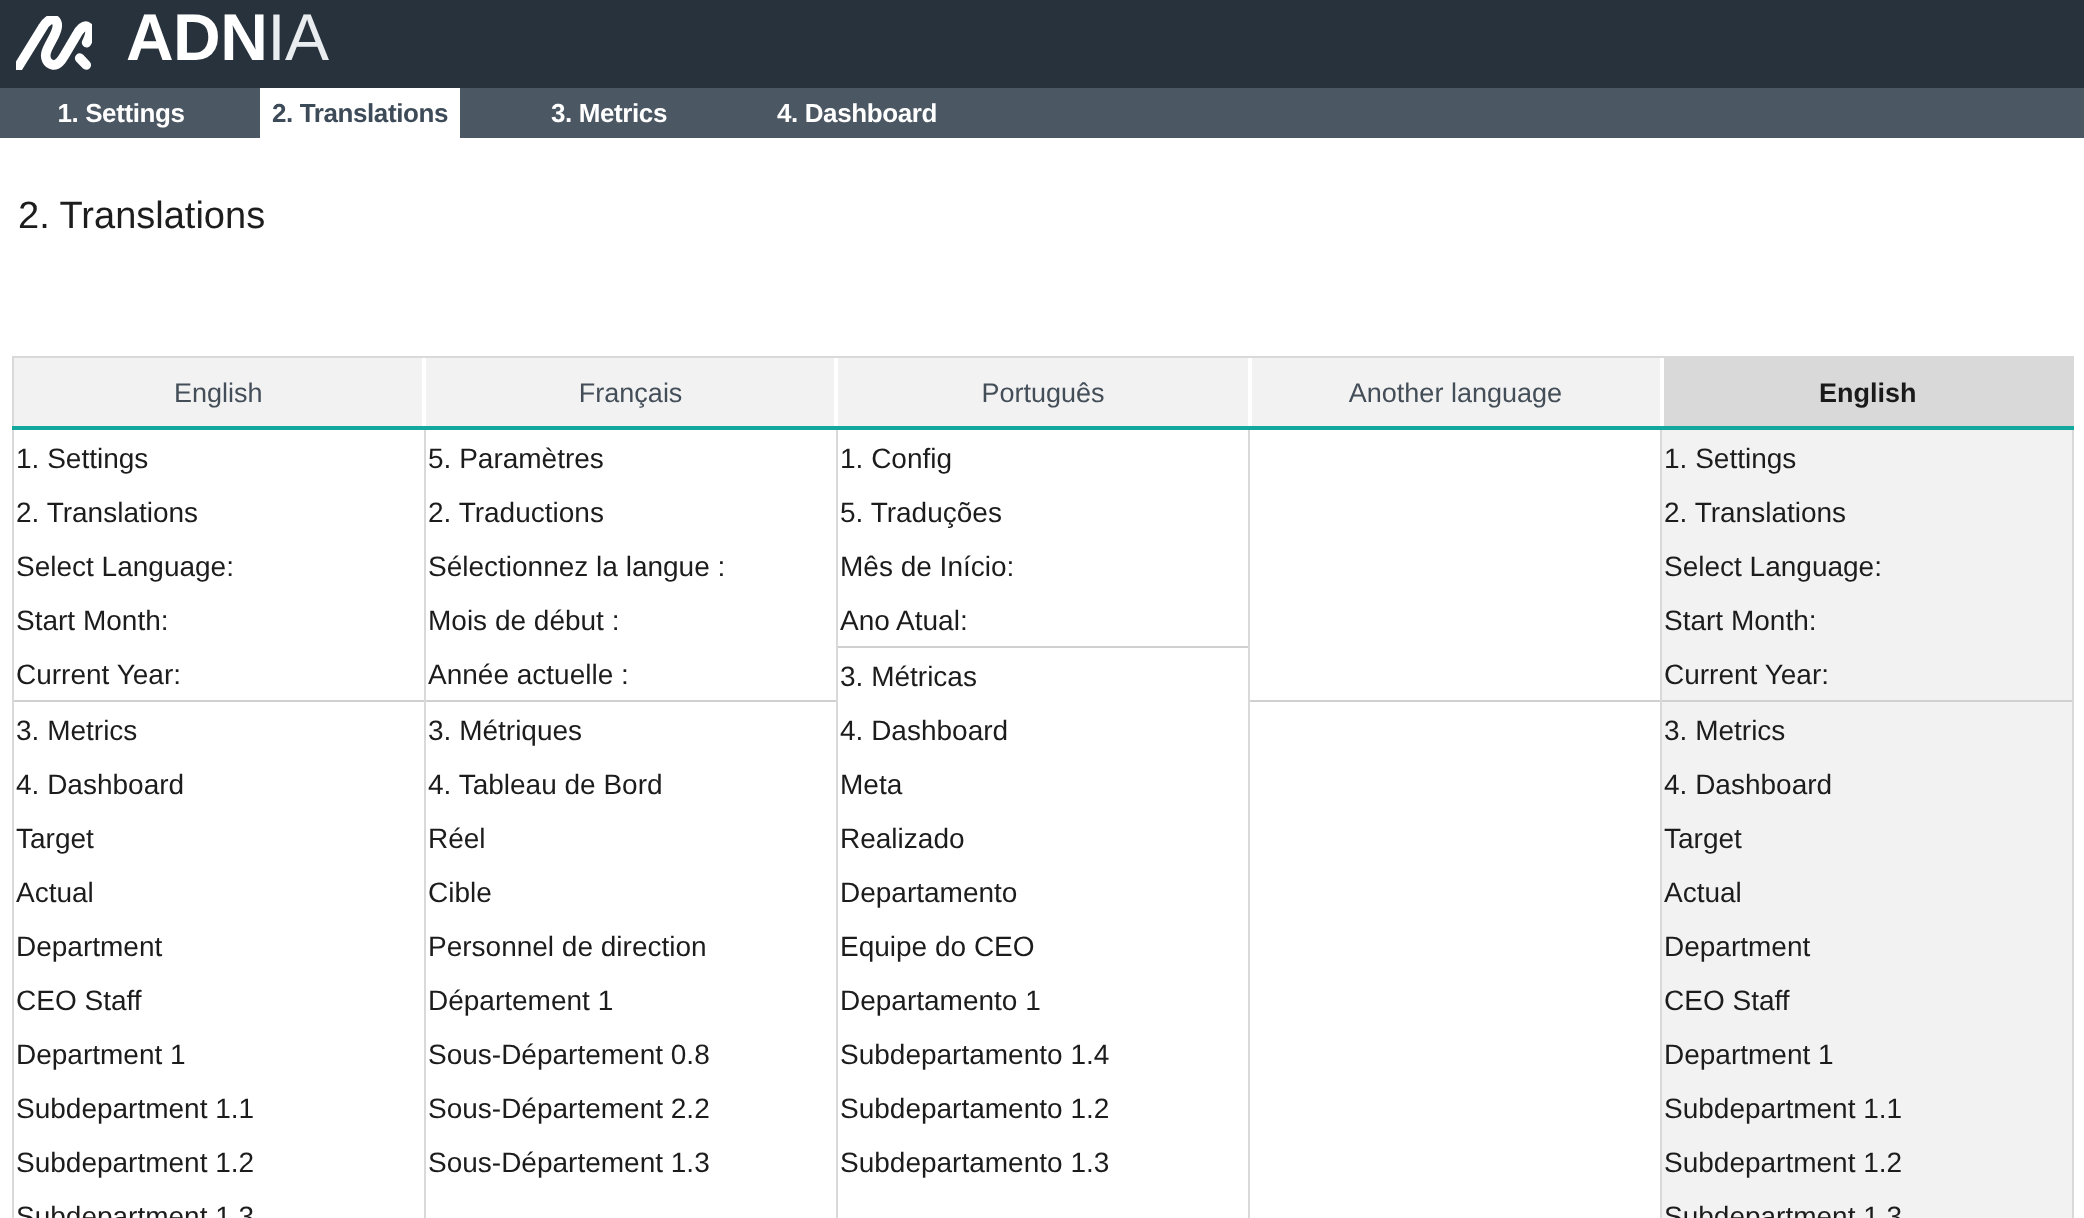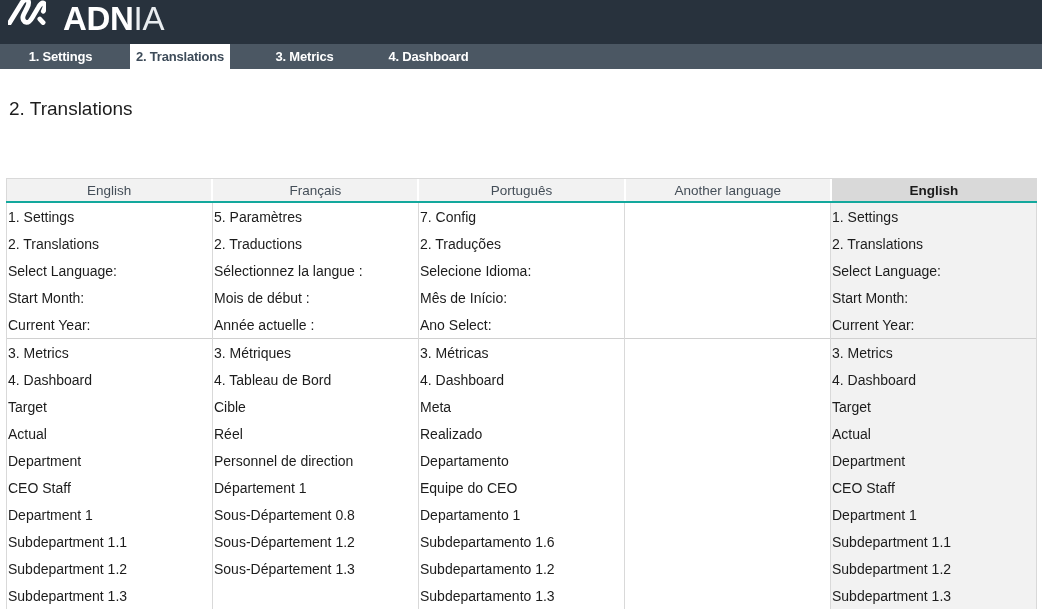--- a/index.html
+++ b/index.html
@@ -6,21 +6,21 @@
   html, body { width: 1042px; height: 609px; overflow: hidden; background: #ffffff; }
   body { font-family: "Liberation Sans", sans-serif; }
 
   .screen { position: relative; width: 1042px; height: 609px; background: #ffffff; }
 
   
   .topbar {
     position: absolute; left: 0; top: 0; width: 1042px; height: 44px;
     background: #28323d;
   }
-  .brand { position: absolute; left: 8px; top: 0; height: 44px; display: flex; align-items: flex-start; }
+  .brand { position: absolute; left: 8px; top: 0; height: 44px; display: flex; align-items: center; }
   .brand-icon { display: block; width: 38px; height: 27px; margin-top: -2px; }
   .brand-text {
     margin-left: 17px; font-size: 33px; line-height: 44px; color: #ffffff;
     letter-spacing: -0.3px; position: relative; top: -3px;
   }
   .brand-text b { font-weight: 700; }
   .brand-text span.light { font-weight: 400; color: #e9edf0; }
 
   
   .tabbar {
@@ -37,21 +37,21 @@
 
   
   .page-title {
     position: absolute; left: 9px; top: 98px;
     font-size: 19px; font-weight: 400; color: #1d1d1d;
   }
 
   
   .ttable { position: absolute; left: 6px; top: 178px; width: 1031px; }
   .thead {
-    display: flex; width: 1031px; height: 23px;
+    display: flex; width: 1031px; height: 35px;
     border-top: 1px solid #d9d9d9;
     border-left: 1px solid #d9d9d9;
     border-right: 1px solid #d9d9d9;
   }
   .hcell {
     flex: 1 1 0; display: flex; align-items: center; justify-content: center;
     background: #f2f2f2; color: #444e58; font-size: 13.5px;
     border-right: 2px solid #ffffff;
   }
   .hcell:last-child { border-right: none; }
@@ -128,42 +128,41 @@
           <div class="tcell">Subdepartment 1.3</div>
         </div>
         <div class="tcol">
           <div class="tcell">5. Paramètres</div>
           <div class="tcell">2. Traductions</div>
           <div class="tcell">Sélectionnez la langue :</div>
           <div class="tcell">Mois de début :</div>
           <div class="tcell group-end">Année actuelle :</div>
           <div class="tcell">3. Métriques</div>
           <div class="tcell">4. Tableau de Bord</div>
+          <div class="tcell">Réel</div>
           <div class="tcell">Cible</div>
-          <div class="tcell">Réel</div>
           <div class="tcell">Personnel de direction</div>
           <div class="tcell">Département 1</div>
           <div class="tcell">Sous-Département 0.8</div>
-          <div class="tcell">Sous-Département 1.2</div>
+          <div class="tcell">Sous-Département 2.2</div>
           <div class="tcell">Sous-Département 1.3</div>
         </div>
         <div class="tcol">
-          <div class="tcell">7. Config</div>
-          <div class="tcell">2. Traduções</div>
-          <div class="tcell">Selecione Idioma:</div>
+          <div class="tcell">1. Config</div>
+          <div class="tcell">5. Traduções</div>
           <div class="tcell">Mês de Início:</div>
-          <div class="tcell group-end">Ano Select:</div>
+          <div class="tcell group-end">Ano Atual:</div>
           <div class="tcell">3. Métricas</div>
           <div class="tcell">4. Dashboard</div>
           <div class="tcell">Meta</div>
           <div class="tcell">Realizado</div>
           <div class="tcell">Departamento</div>
           <div class="tcell">Equipe do CEO</div>
           <div class="tcell">Departamento 1</div>
-          <div class="tcell">Subdepartamento 1.6</div>
+          <div class="tcell">Subdepartamento 1.4</div>
           <div class="tcell">Subdepartamento 1.2</div>
           <div class="tcell">Subdepartamento 1.3</div>
         </div>
         <div class="tcol">
           <div class="tcell"></div>
           <div class="tcell"></div>
           <div class="tcell"></div>
           <div class="tcell"></div>
           <div class="tcell group-end"></div>
           <div class="tcell"></div>

